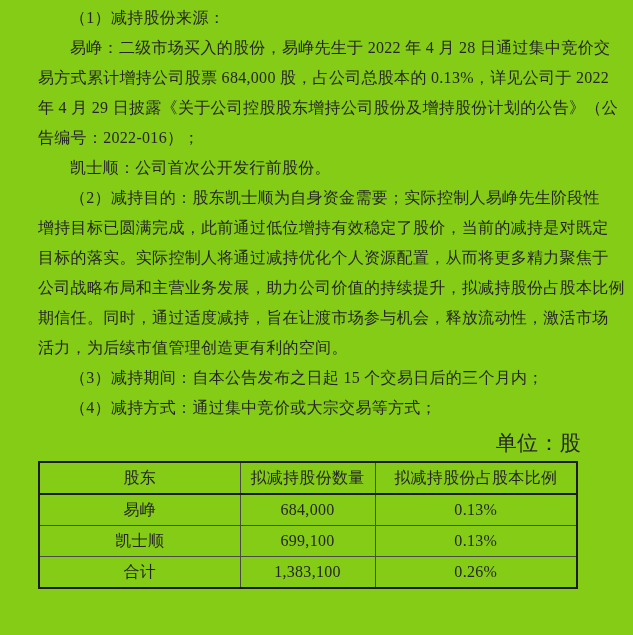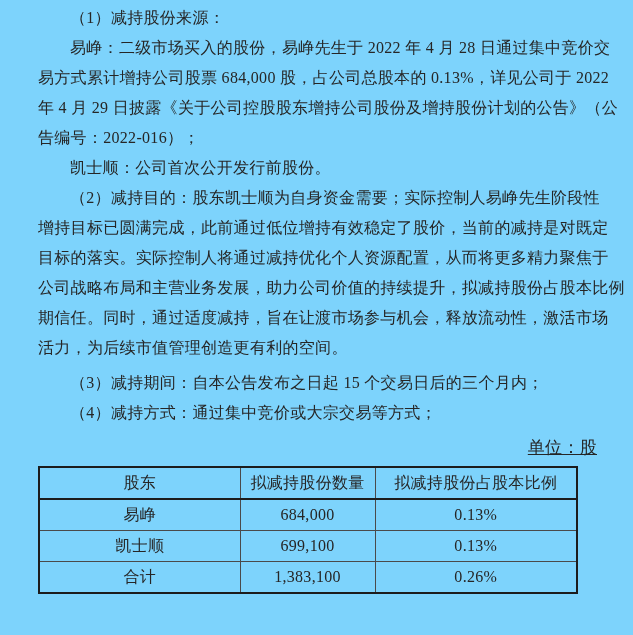--- a/index.html
+++ b/index.html
@@ -11,44 +11,42 @@
     width: 633px;
     height: 635px;
     background: #ffffff;
     color: #262626;
     font-family: "Liberation Serif", "DejaVu Serif", serif;
   }
   .page {
     box-sizing: border-box;
     width: 633px;
     height: 635px;
-    padding: 3px 36px 0 38px;
-    background: #7dd3fc;
+    padding: 3px 52px 0 38px;
+    background: #84cc16;
   }
   .ln {
     font-size: 16px;
     line-height: 30px;
     height: 30px;
     white-space: nowrap;
     letter-spacing: 0.3px;
   }
   .ln.first {
     text-indent: 32px;
   }
   .para.gap {
-    margin-top: 5px;
   }
   .unit-note {
     margin-top: 6px;
-    font-size: 17px;
+    font-size: 21px;
     line-height: 28px;
     height: 28px;
     text-align: right;
     letter-spacing: 0.3px;
-    text-decoration: underline;
   }
   table.reduction {
     border-collapse: collapse;
     table-layout: fixed;
     width: 538px;
     margin-top: 4px;
     border: 2px solid #1c1c1c;
   }
   table.reduction th,
   table.reduction td {

